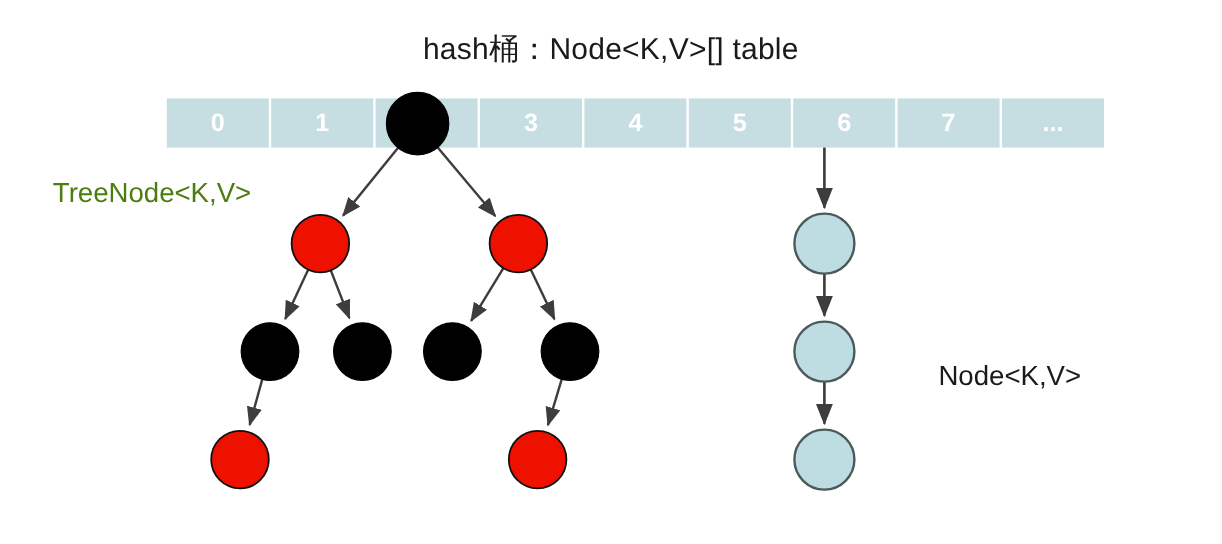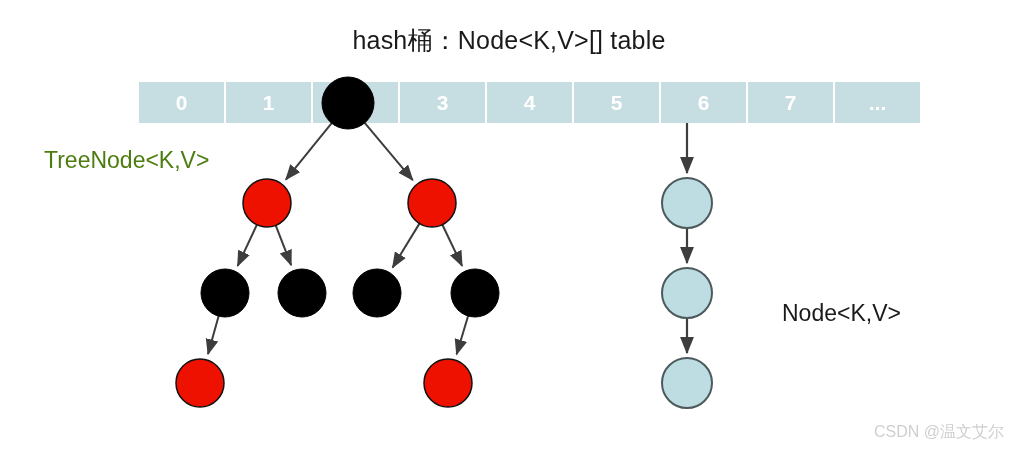--- a/index.html
+++ b/index.html
@@ -132,15 +132,14 @@
         <text x="703.5" y="109.5" text-anchor="middle" class="cell-label" fill="#ffffff">6</text>
         <text x="790.5" y="109.5" text-anchor="middle" class="cell-label" fill="#ffffff">7</text>
         <text x="877.5" y="109.5" text-anchor="middle" class="cell-label" fill="#ffffff">...</text>
       </g>
   </svg>
 
   <div class="label-treenode">TreeNode&lt;K,V&gt;</div>
 
   <div class="label-node">Node&lt;K,V&gt;</div>
 
-  <div class="watermark">CSDN @温文艾尔</div>
 
 </div>
 
 </body></html>

